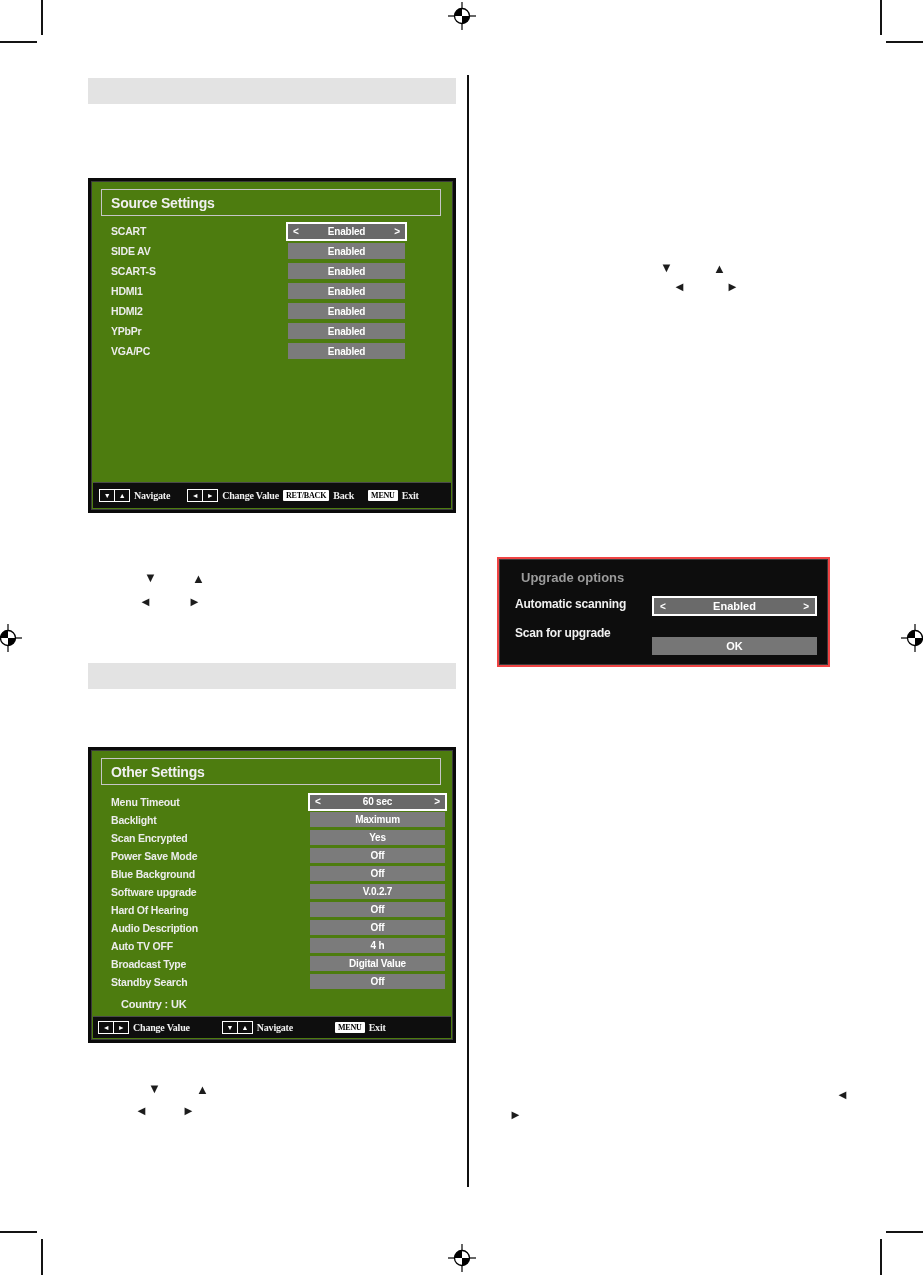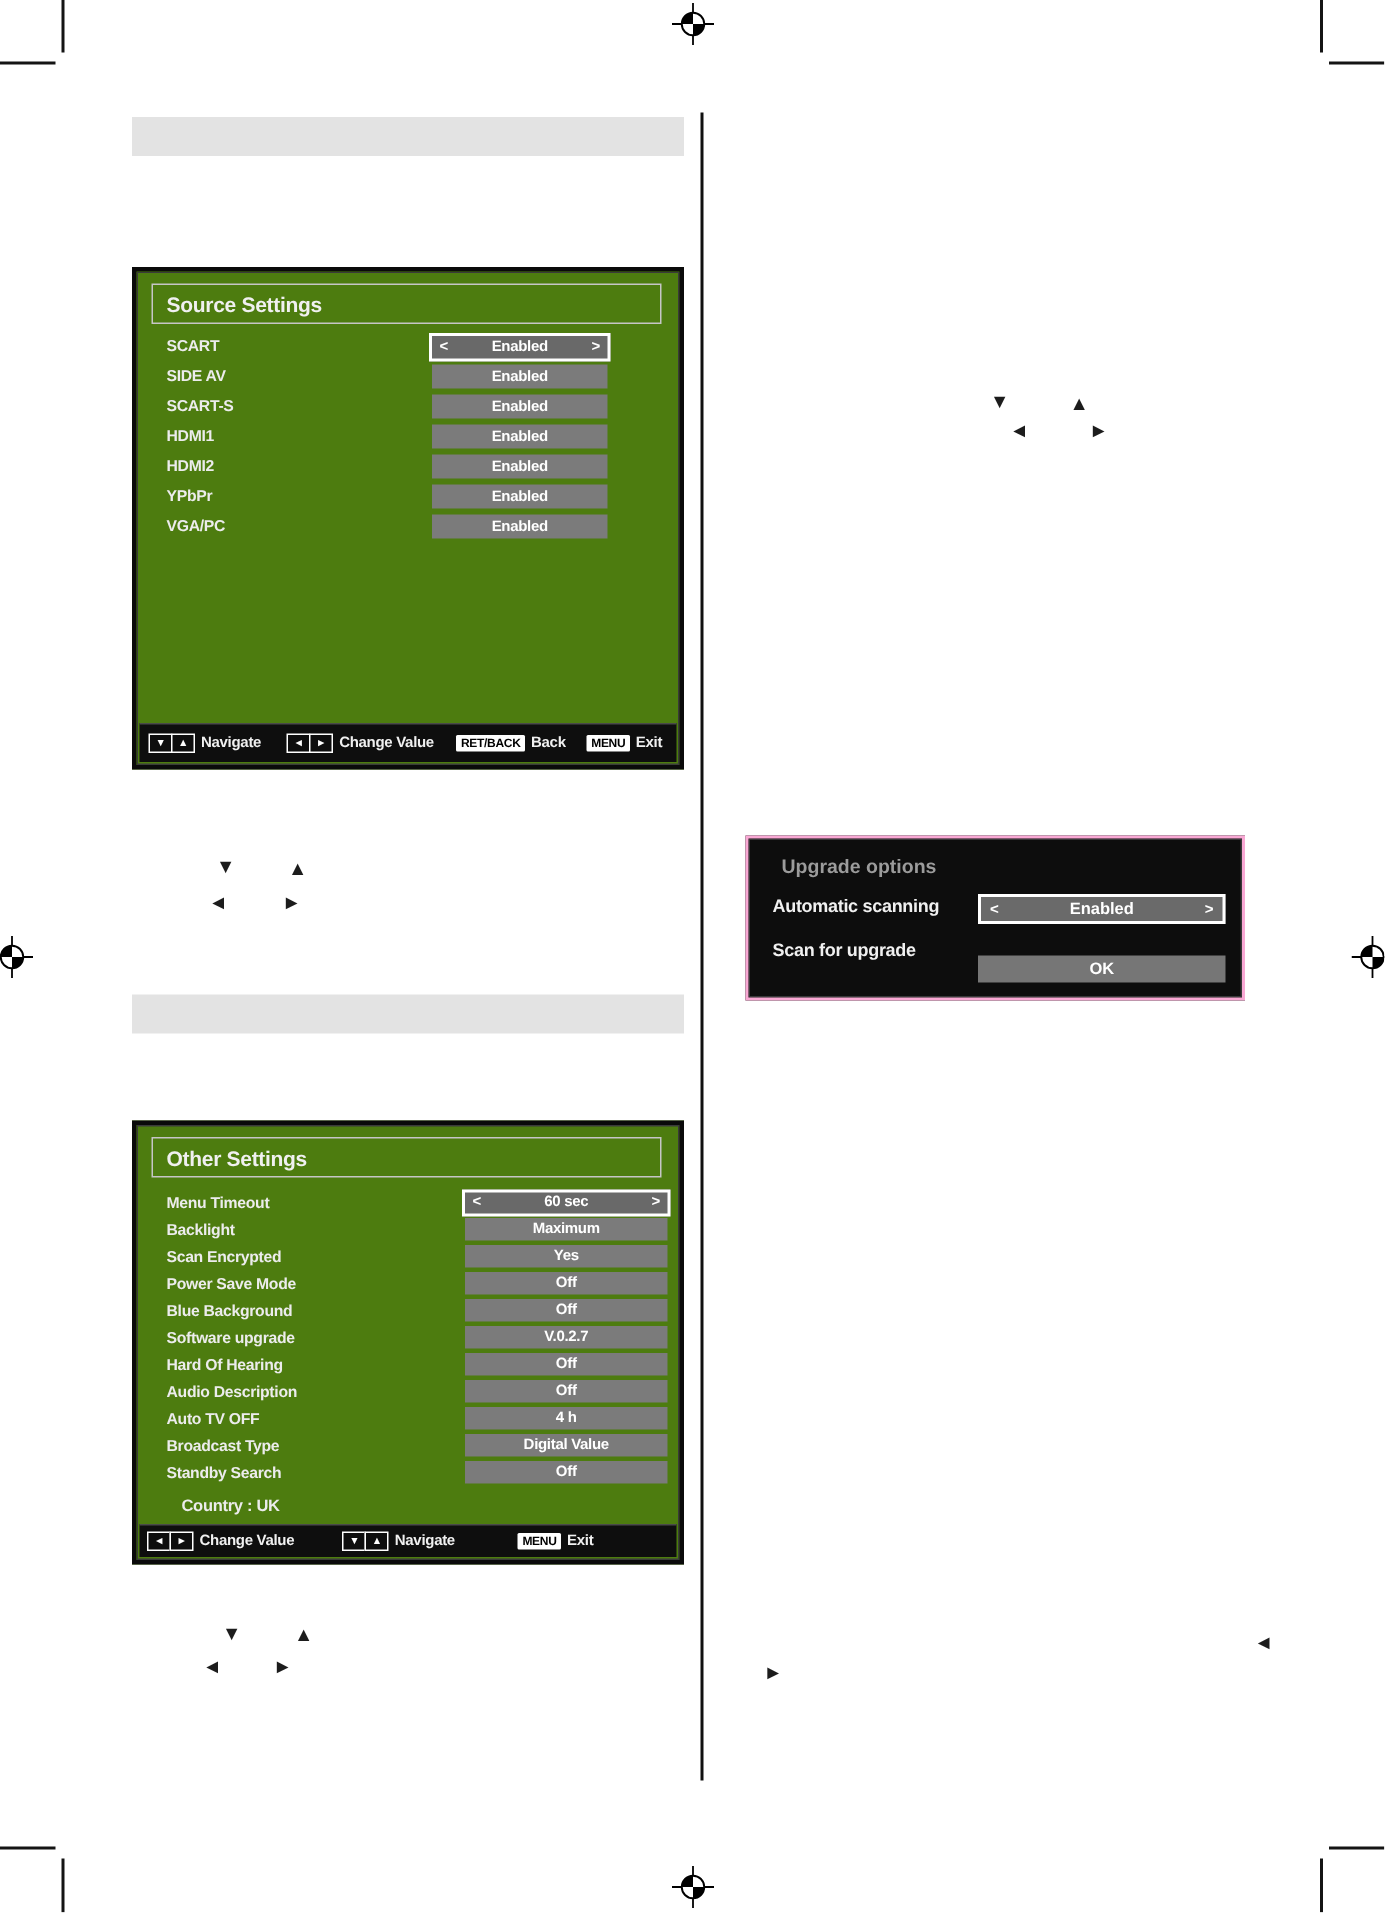--- a/index.html
+++ b/index.html
@@ -35,31 +35,31 @@
   .src .value-btn.selected{left:195px;width:121px;height:19px;}
   .oth .value-btn.selected{left:217px;width:139px;height:18px;}
   .chev{color:#fff;font-weight:bold;font-size:10px;}
 
   .country{position:absolute;left:30px;color:#ececec;font-weight:bold;font-size:11px;letter-spacing:-0.2px;}
 
   
   .footer-bar{position:absolute;left:2px;right:2px;bottom:2px;display:flex;align-items:center;
               color:#f0f0f0;font-size:10px;font-weight:bold;background:#0e0e0e;
               border-top:1px solid #4a4a4a;letter-spacing:-0.2px;}
-  .f-item{display:flex;align-items:center;}
+  .f-item{display:flex;align-items:center;font-family:Liberation Serif, serif;}
   .tri-pair{display:flex;margin-right:4px;}
   .tri-cell{width:14px;height:11px;border:1px solid #fff;display:flex;align-items:center;
             justify-content:center;font-size:7px;color:#fff;background:#0e0e0e;}
   .tri-cell + .tri-cell{margin-left:-1px;}
   .key-badge{background:#fff;color:#000;font-size:8px;font-weight:bold;padding:1px 3px;
              margin-right:4px;border-radius:1px;}
 
   
   .upgrade{position:absolute;left:497px;top:557px;width:329px;height:106px;background:#0d0d0d;
-           border:2px solid #f9a8d4;box-shadow:inset 0 0 0 1px #3a3a3a;}
+           border:2px solid #ef4444;box-shadow:inset 0 0 0 1px #3a3a3a;}
   .up-title{position:absolute;left:22px;top:11px;color:#9b9b9b;font-size:13px;font-weight:bold;}
   .up-label{position:absolute;left:16px;color:#f0f0f0;font-weight:bold;font-size:12px;letter-spacing:-0.2px;}
   .up-value{position:absolute;left:153px;width:165px;background:#767676;color:#fff;font-weight:bold;
             font-size:11px;display:flex;align-items:center;justify-content:center;box-sizing:border-box;}
   .up-value.selected{border:2px solid #fff;background:#6a6a6a;justify-content:space-between;padding:0 6px;}
 
   
   .inl{position:absolute;color:#1c1c1c;font-size:13px;line-height:1;}
 </style>
 </head>
@@ -155,21 +155,21 @@
         </span>
         <span>Navigate</span>
       </span>
       <span class="f-item" style="margin-left:17px;">
         <span class="tri-pair">
           <span class="tri-cell">◄</span>
           <span class="tri-cell">►</span>
         </span>
         <span>Change Value</span>
       </span>
-      <span class="f-item" style="margin-left:15px;">
+      <span class="f-item" style="margin-left:4px;">
         <span class="key-badge">RET/BACK</span>
         <span>Back</span>
       </span>
       <span class="f-item" style="margin-left:14px;">
         <span class="key-badge">MENU</span>
         <span>Exit</span>
       </span>
     </div>
   </div>
 

